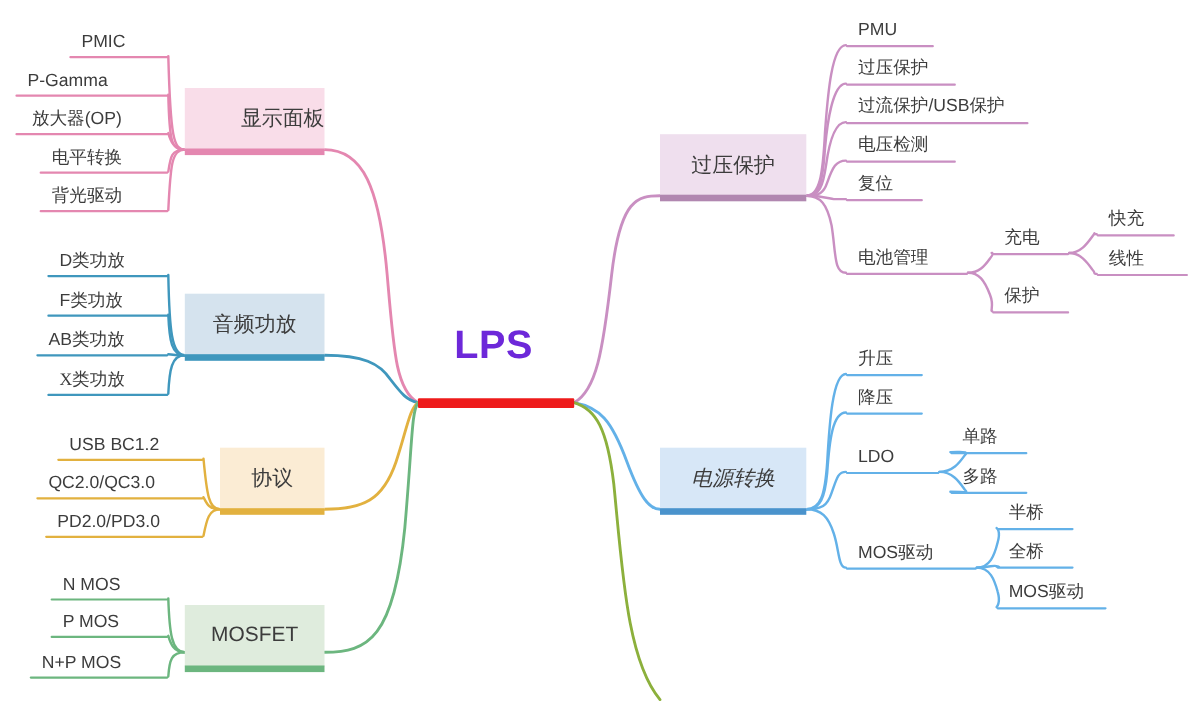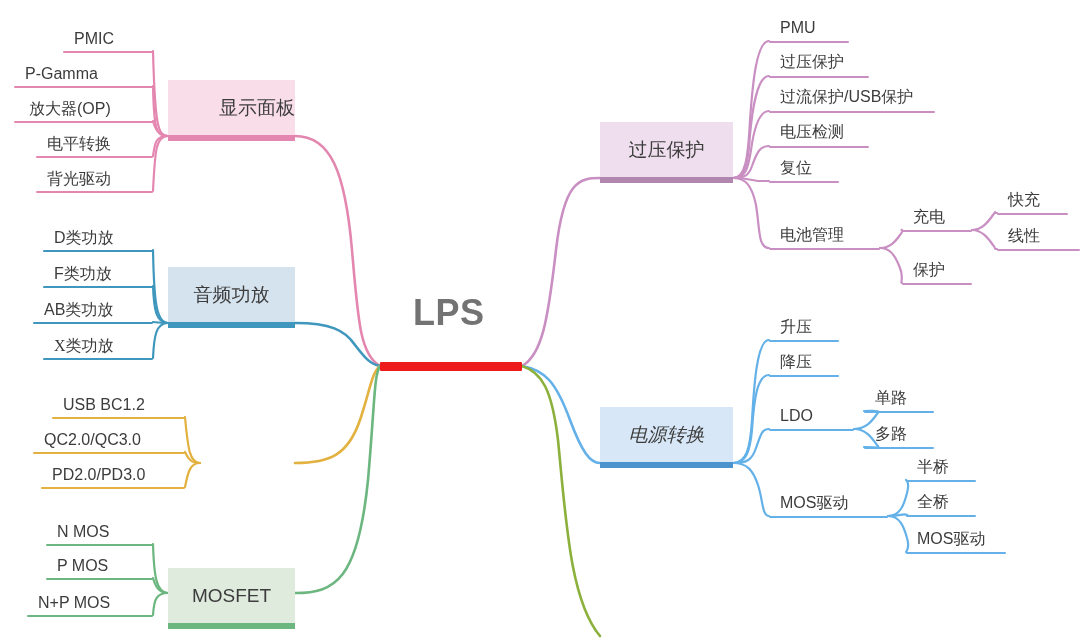--- a/index.html
+++ b/index.html
@@ -21,21 +21,21 @@
     top: 0;
     width: 1080px;
     height: 644px;
     pointer-events: none;
   }
   
   .root-label {
     position: absolute;
     font-size: 36px;
     font-weight: bold;
-    color: #737373;
+    color: #6d28d9;
     letter-spacing: 0.5px;
   }
   .root-bar {
     position: absolute;
     background: #ee1b1b;
     border-radius: 1px;
   }
   
   .branch-box {
     position: absolute;
@@ -155,22 +155,26 @@
   <div class="branch-box" style="left:168px; top:80px; width:127px; height:56px; background:#f9dde9;justify-content:flex-end;">
     <span>显示面板</span>
     <span class="bx-underline" style="background:#e487b0;"></span>
   </div>
 
   <div class="branch-box" style="left:168px; top:267px; width:127px; height:56px; background:#d5e3ee;">
     <span>音频功放</span>
     <span class="bx-underline" style="background:#3f97bd;"></span>
   </div>
 
-
-  <div class="branch-box" style="left:168px; top:568px; width:127px; height:56px; background:#dfecdd;">
+  <div class="branch-box" style="left:200px; top:407px; width:95px; height:56px; background:#fbecd4;">
+    <span>协议</span>
+    <span class="bx-underline" style="background:#e2b13f;"></span>
+  </div>
+
+  <div class="branch-box" style="left:168px; top:550px; width:127px; height:56px; background:#dfecdd;">
     <span>MOSFET</span>
     <span class="bx-underline" style="background:#6cb67f;"></span>
   </div>
 
   <div class="branch-box" style="left:600px; top:122px; width:133px; height:56px; background:#efdfee;">
     <span>过压保护</span>
     <span class="bx-underline" style="background:#b187b0;"></span>
   </div>
 
   <div class="branch-box" style="left:600px; top:407px; width:133px; height:56px; background:#d7e7f7;font-style:italic;">

